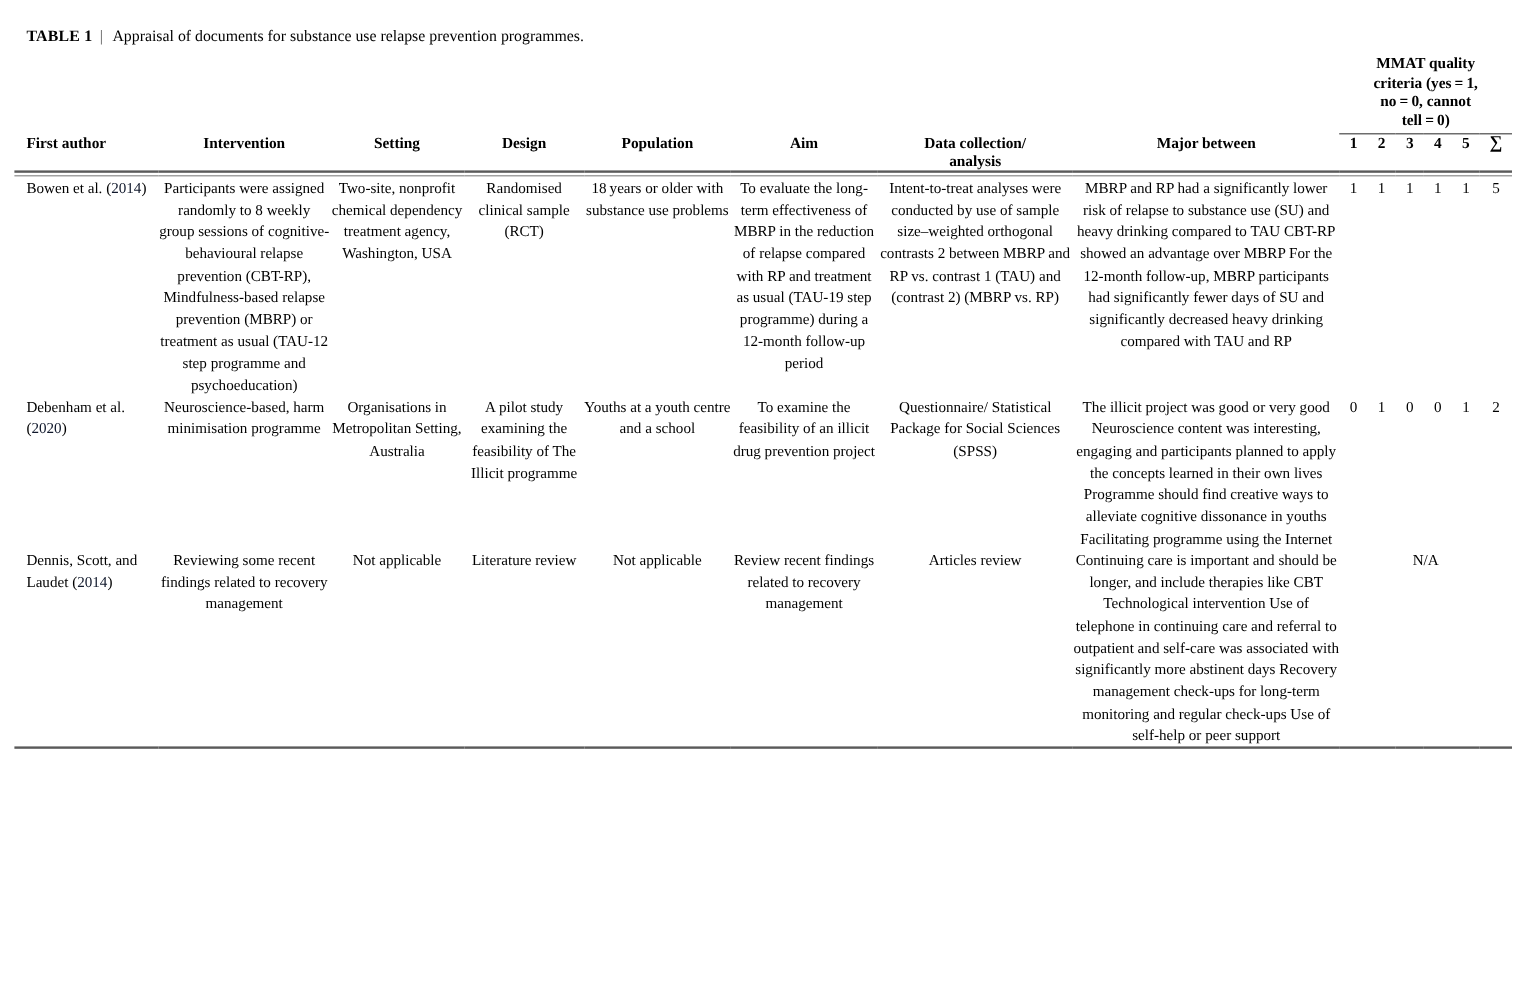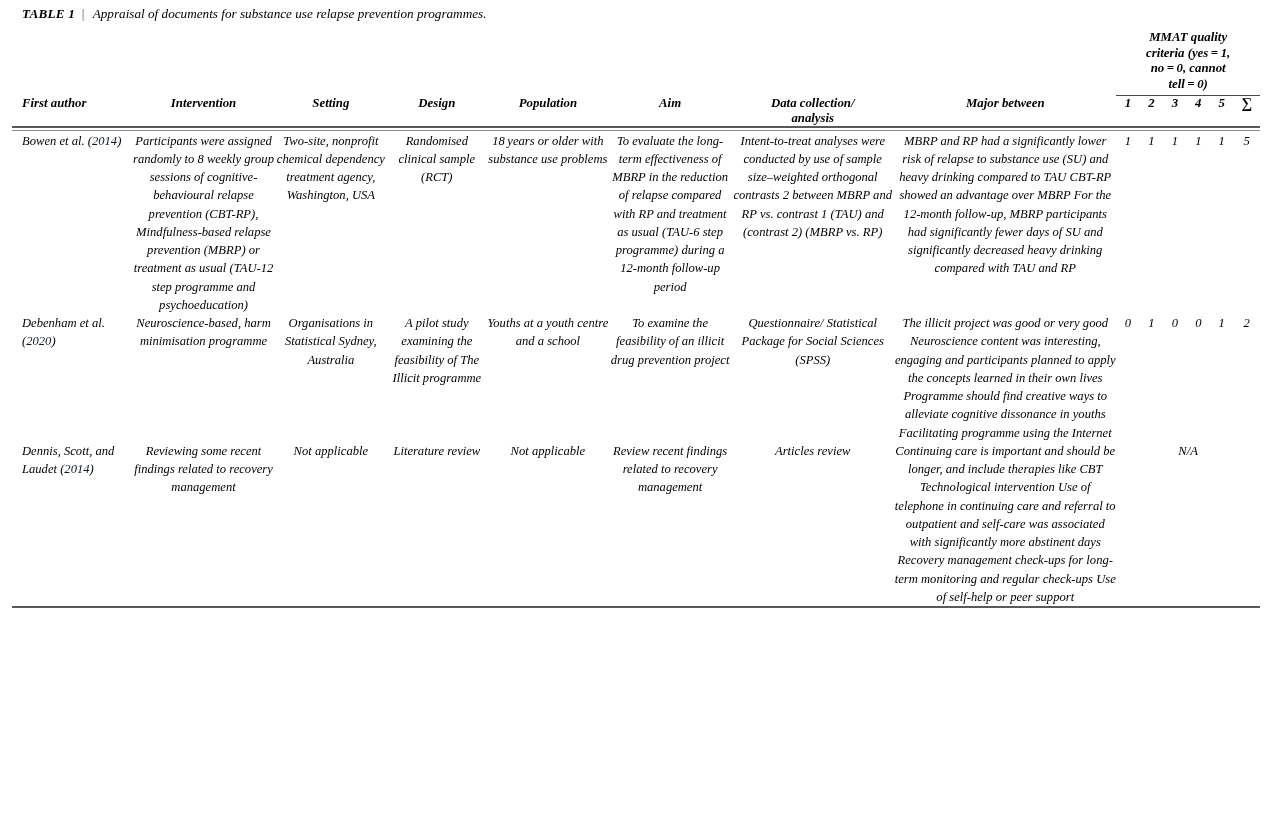--- a/index.html
+++ b/index.html
@@ -10,22 +10,21 @@
   body {
     width: 1272px;
     height: 828px;
     font-family: "Liberation Serif", "DejaVu Serif", serif;
     color: #000000;
     overflow: hidden;
   }
   .page {
     width: 1272px;
     box-sizing: border-box;
-    padding: 0 12px;
-    font-style: italic;
+    padding: 16px 12px;
   }
 
   
   .caption {
     font-size: 13.2px;
     line-height: 16px;
     padding: 6px 0 8px 10px;
     white-space: nowrap;
   }
   .caption-label {
@@ -192,35 +191,35 @@
       <tr class="rule-mid">
         <td colspan="14"></td>
       </tr>
 
       <tr>
         <td class="author"><span>Bowen et al.</span> (<a class="ref" href="#">2014</a>)</td>
         <td>Participants were assigned randomly to 8 weekly group sessions of cognitive-behavioural relapse prevention (CBT-RP), Mindfulness-based relapse prevention (MBRP) or treatment as usual (TAU-12 step programme and psychoeducation)</td>
         <td>Two-site, nonprofit chemical dependency treatment agency, Washington, USA</td>
         <td>Randomised clinical sample (RCT)</td>
         <td>18 years or older with substance use problems</td>
-        <td>To evaluate the long-term effectiveness of MBRP in the reduction of relapse compared with RP and treatment as usual (TAU-6 step programme) during a 12-month follow-up period</td>
+        <td>To evaluate the long-term effectiveness of MBRP in the reduction of relapse compared with RP and treatment as usual (TAU-19 step programme) during a 12-month follow-up period</td>
         <td>Intent-to-treat analyses were conducted by use of sample size–weighted orthogonal contrasts 2 between MBRP and RP vs. contrast 1 (TAU) and (contrast 2) (MBRP vs. RP)</td>
         <td>MBRP and RP had a significantly lower risk of relapse to substance use (SU) and heavy drinking compared to TAU CBT-RP showed an advantage over MBRP For the 12-month follow-up, MBRP participants had significantly fewer days of SU and significantly decreased heavy drinking compared with TAU and RP</td>
         <td class="score">1</td>
         <td class="score">1</td>
         <td class="score">1</td>
         <td class="score">1</td>
         <td class="score">1</td>
         <td class="score">5</td>
       </tr>
 
       <tr>
         <td class="author"><span>Debenham et al.</span> (<a class="ref" href="#">2020</a>)</td>
         <td>Neuroscience-based, harm minimisation programme</td>
-        <td>Organisations in Statistical Sydney, Australia</td>
+        <td>Organisations in Metropolitan Setting, Australia</td>
         <td>A pilot study examining the feasibility of The Illicit programme</td>
         <td>Youths at a youth centre and a school</td>
         <td>To examine the feasibility of an illicit drug prevention project</td>
         <td>Questionnaire/ Statistical Package for Social Sciences (SPSS)</td>
         <td>The illicit project was good or very good Neuroscience content was interesting, engaging and participants planned to apply the concepts learned in their own lives Programme should find creative ways to alleviate cognitive dissonance in youths Facilitating programme using the Internet</td>
         <td class="score">0</td>
         <td class="score">1</td>
         <td class="score">0</td>
         <td class="score">0</td>
         <td class="score">1</td>

